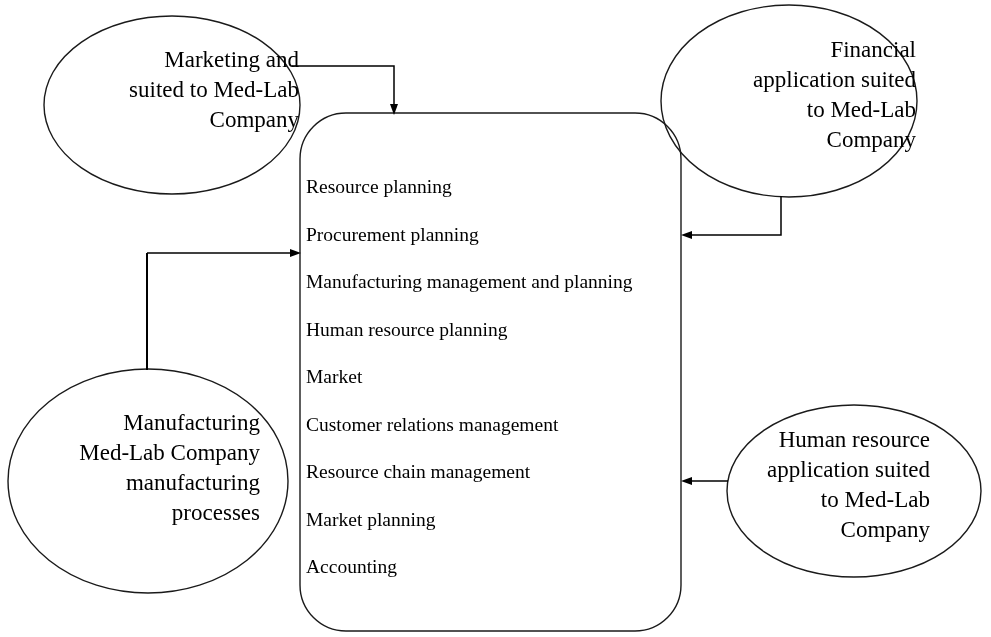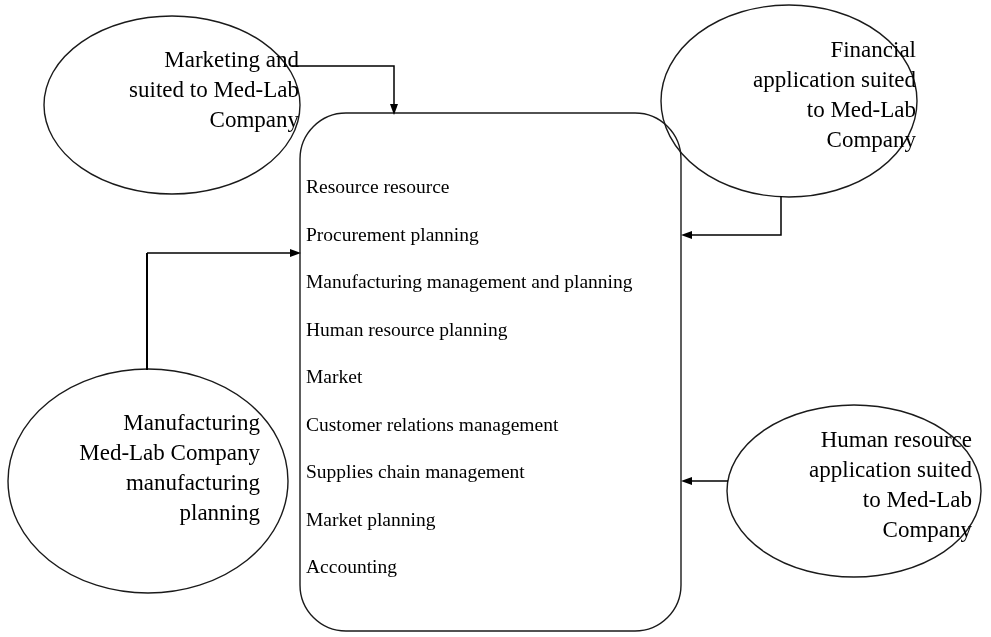--- a/index.html
+++ b/index.html
@@ -60,21 +60,21 @@
     font-size: 23px;
     line-height: 30px;
     color: #000;
     text-align: right;
   }
   .ell-line { white-space: nowrap; }
 
   #mkt-label  { left: 84px;  top: 45px;  width: 215px; }
   #fin-label  { left: 716px; top: 35px;  width: 200px; }
   #mfg-label  { left: 40px;  top: 408px; width: 220px; }
-  #hr-label   { left: 772px; top: 425px; width: 200px; }
+  #hr-label   { left: 730px; top: 425px; width: 200px; }
 </style>
 </head>
 <body>
 
 <div id="canvas">
 
   <svg class="layer" viewBox="0 0 991 637" xmlns="http://www.w3.org/2000/svg">
 
     <rect class="shape-stroke" x="300" y="113" width="381" height="518" rx="46" ry="46"></rect>
 
@@ -95,27 +95,27 @@
     <path class="conn-thick" d="M 147 370 L 147 253"></path>
     <path class="conn" d="M 147 253 L 294 253"></path>
     <polygon class="arrowhead" points="301,253 290,249 290,257"></polygon>
 
     <path class="conn" d="M 728 481 L 688 481"></path>
     <polygon class="arrowhead" points="681,481 692,477 692,485"></polygon>
 
   </svg>
 
   <div class="proc-list">
-    <div class="proc-item">Resource resource</div>
+    <div class="proc-item">Resource planning</div>
     <div class="proc-item">Procurement planning</div>
     <div class="proc-item">Manufacturing management and planning</div>
     <div class="proc-item">Human resource planning</div>
     <div class="proc-item">Market</div>
     <div class="proc-item">Customer relations management</div>
-    <div class="proc-item">Supplies chain management</div>
+    <div class="proc-item">Resource chain management</div>
     <div class="proc-item">Market planning</div>
     <div class="proc-item">Accounting</div>
   </div>
 
   <div class="ell-label" id="mkt-label">
     <div class="ell-line">Marketing and</div>
     <div class="ell-line">suited to Med-Lab</div>
     <div class="ell-line">Company</div>
   </div>
 
@@ -123,21 +123,21 @@
     <div class="ell-line">Financial</div>
     <div class="ell-line">application suited</div>
     <div class="ell-line">to Med-Lab</div>
     <div class="ell-line">Company</div>
   </div>
 
   <div class="ell-label" id="mfg-label">
     <div class="ell-line">Manufacturing</div>
     <div class="ell-line">Med-Lab Company</div>
     <div class="ell-line">manufacturing</div>
-    <div class="ell-line">planning</div>
+    <div class="ell-line">processes</div>
   </div>
 
   <div class="ell-label" id="hr-label">
     <div class="ell-line">Human resource</div>
     <div class="ell-line">application suited</div>
     <div class="ell-line">to Med-Lab</div>
     <div class="ell-line">Company</div>
   </div>
 
 </div>

